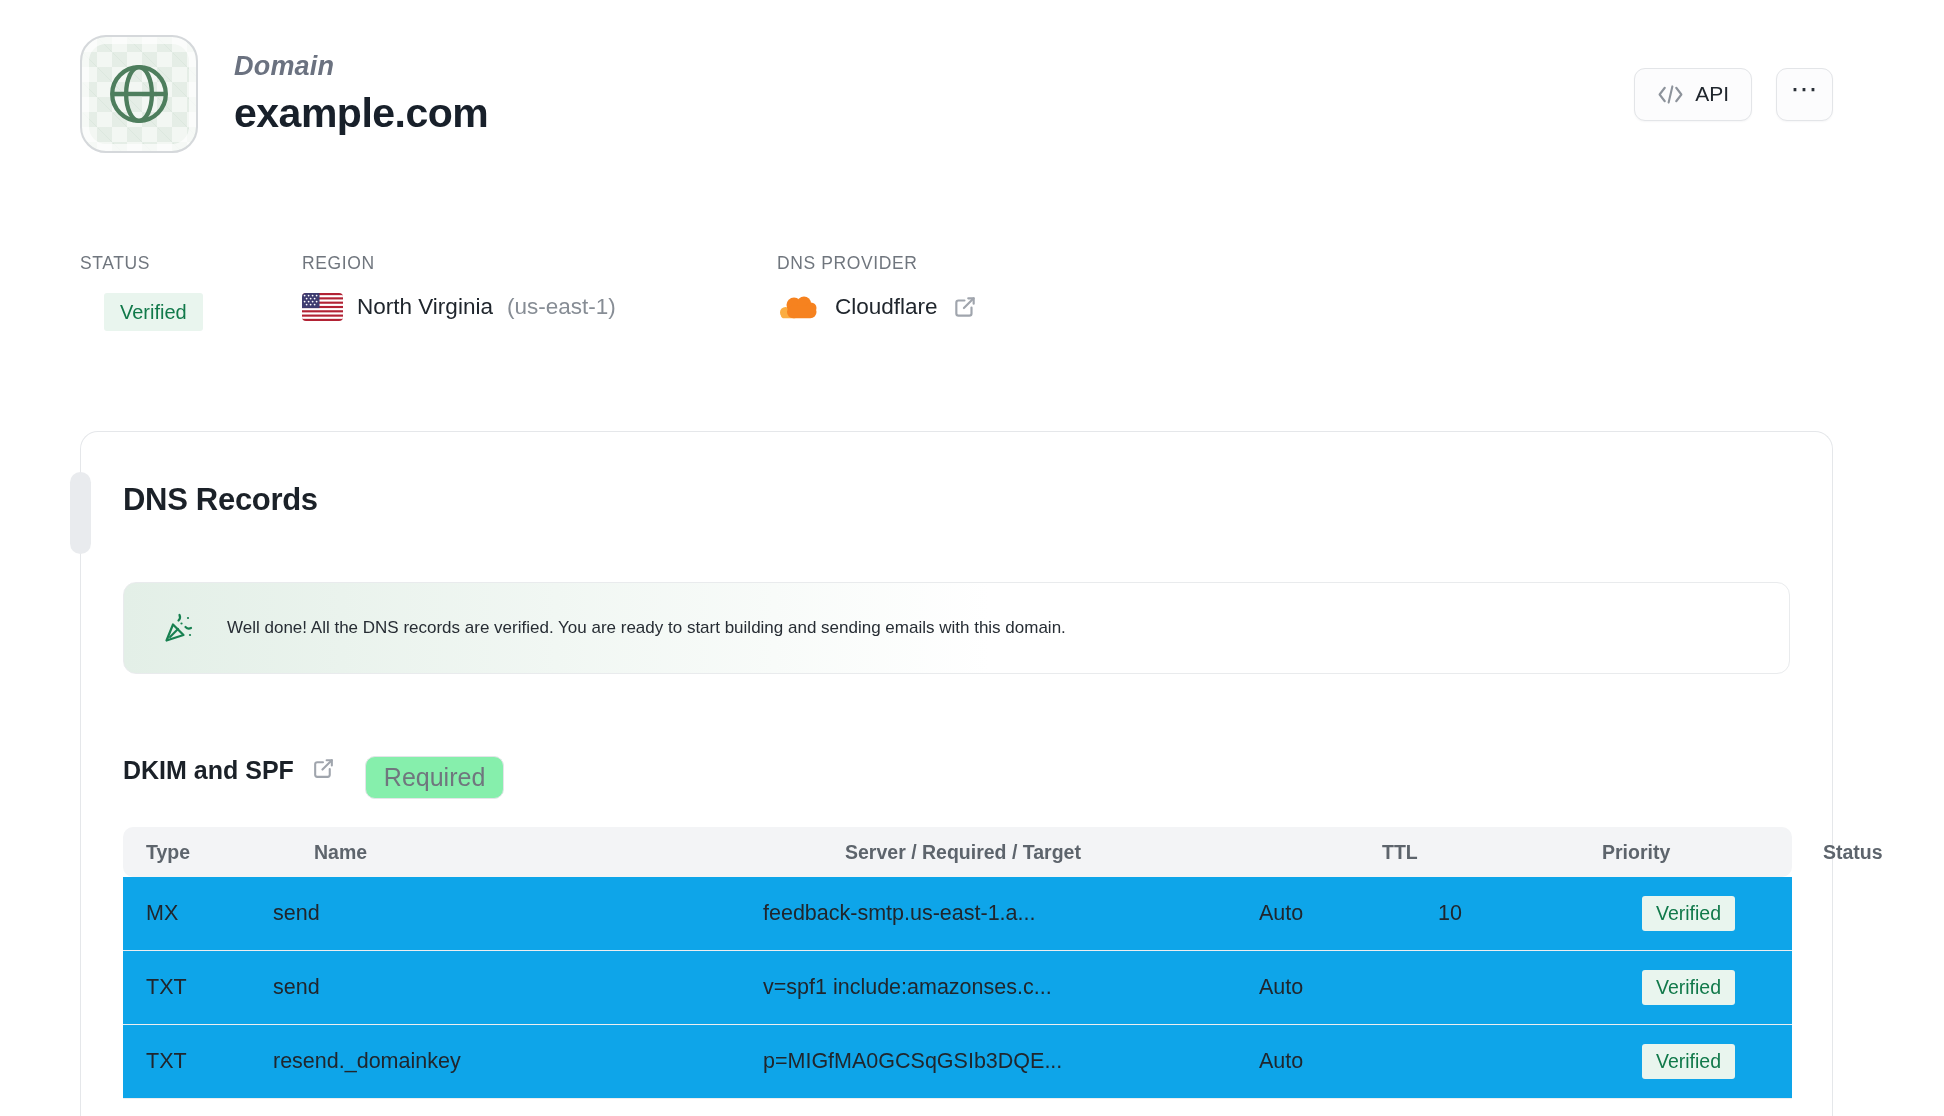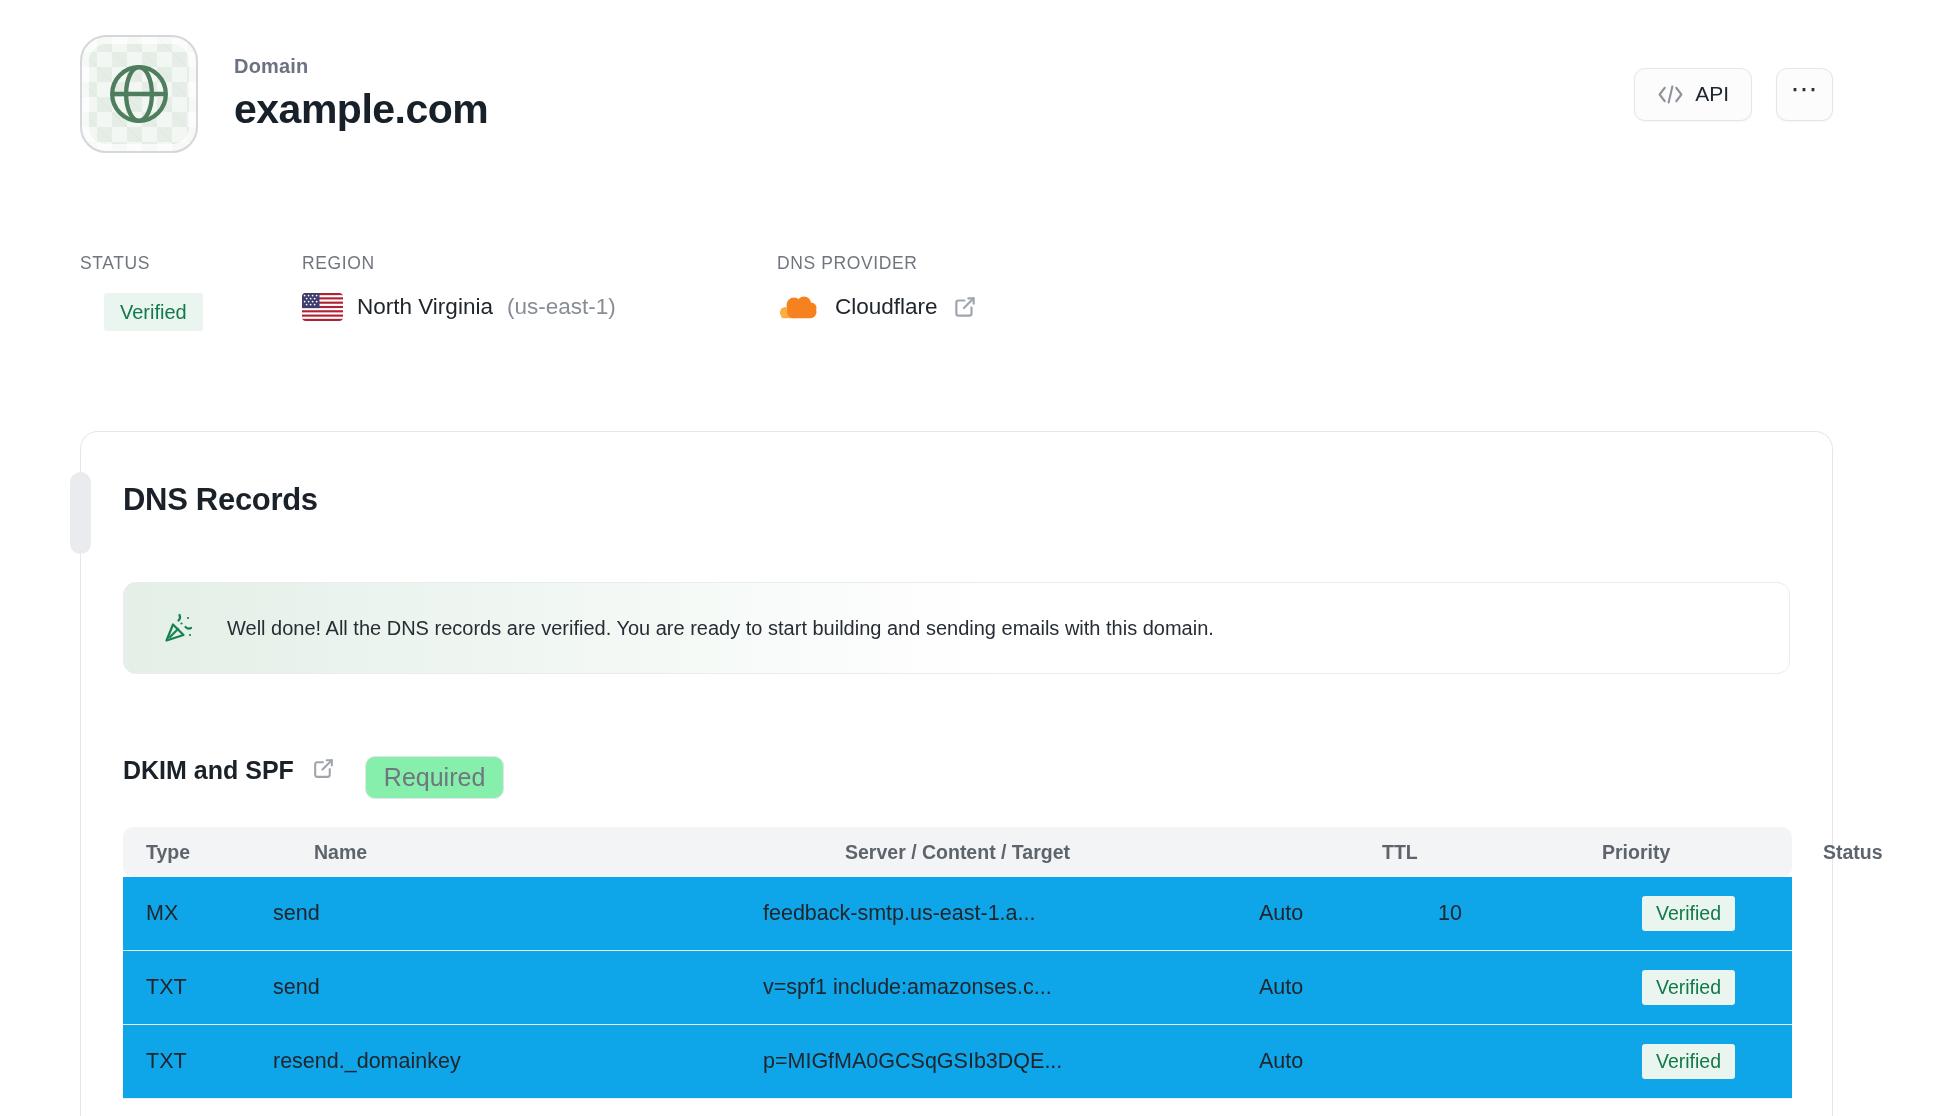--- a/index.html
+++ b/index.html
@@ -14,21 +14,21 @@
     border: 2px solid #d5d8db;
     background-color: #f3f7f3;
     background-image:
       linear-gradient(45deg, rgba(205,222,208,.38) 25%, transparent 25%, transparent 75%, rgba(205,222,208,.38) 75%),
       linear-gradient(45deg, rgba(205,222,208,.38) 25%, transparent 25%, transparent 75%, rgba(205,222,208,.38) 75%);
     background-size: 30px 30px; background-position: 0 0, 15px 15px;
     box-shadow: inset 0 0 0 7px rgba(255,255,255,.65);
     display: flex; align-items: center; justify-content: center;
   }
   .titles { margin-left: 36px; }
-  .eyebrow { font-size: 20px; font-weight: 700; color: #6b7280; letter-spacing: .2px; }
+  .eyebrow { font-size: 27px; font-weight: 700; color: #6b7280; letter-spacing: .2px; font-style: italic; }
   .page-title { font-size: 41px; font-weight: 700; color: #18202a; margin-top: 8px; letter-spacing: -.5px; }
   .header-actions { margin-left: auto; display: flex; gap: 24px; }
   .btn {
     display: inline-flex; align-items: center; justify-content: center; gap: 11px;
     height: 53px; border: 1.5px solid #e3e5e8; border-radius: 11px;
     background: #fcfcfd; font-family: inherit; font-size: 21px; color: #20262d;
     cursor: pointer; box-shadow: 0 1px 2px rgba(16,24,40,.04);
   }
   .btn-api { padding: 0 22px; }
   .btn-more { width: 57px; font-size: 27px; color: #2a3037; letter-spacing: 1px; padding-bottom: 10px; }
@@ -54,21 +54,21 @@
   .scroll-pill {
     position: absolute; left: -11px; top: 40px; width: 21px; height: 82px;
     border-radius: 11px; background: #e9ebee;
   }
   .card-title { font-size: 31px; font-weight: 700; color: #1b2128; letter-spacing: -.3px; }
 
   .banner {
     margin-top: 64px; height: 92px; border: 1px solid #e9ebed; border-radius: 13px;
     background: linear-gradient(90deg, #e3efe7 0%, rgba(255,255,255,0) 52%);
     display: flex; align-items: center; gap: 32px; padding: 0 35px;
-    font-size: 20px; color: #272d34;
+    font-size: 17px; color: #272d34;
   }
 
   .section-head { margin-top: 82px; display: flex; align-items: flex-start; gap: 17px; }
   .section-title { font-size: 25px; font-weight: 700; color: #1b2128; }
   .badge-outline {
     margin-left: 12px; display: inline-block; border: 1.5px solid #e3e5e8; border-radius: 10px;
     background: #86efac; color: #70767e; font-size: 25px; padding: 6px 18px;
   }
 
   
@@ -225,21 +225,21 @@
           <path d="M18 12.5V18a2 2 0 0 1-2 2H6a2 2 0 0 1-2-2V8a2 2 0 0 1 2-2h5.5"></path>
         </svg>
       </span>
       <span class="badge-outline">Required</span>
     </div>
 
     <div class="table">
       <div class="tr thead">
         <div class="th">Type</div>
         <div class="th">Name</div>
-        <div class="th">Server / Content / Target</div>
+        <div class="th">Server / Required / Target</div>
         <div class="th">TTL</div>
         <div class="th">Priority</div>
         <div class="th">Status</div>
       </div>
 
       <div class="tr trow">
         <div class="td">MX</div>
         <div class="td">send</div>
         <div class="td">feedback-smtp.us-east-1.a...</div>
         <div class="td">Auto</div>

